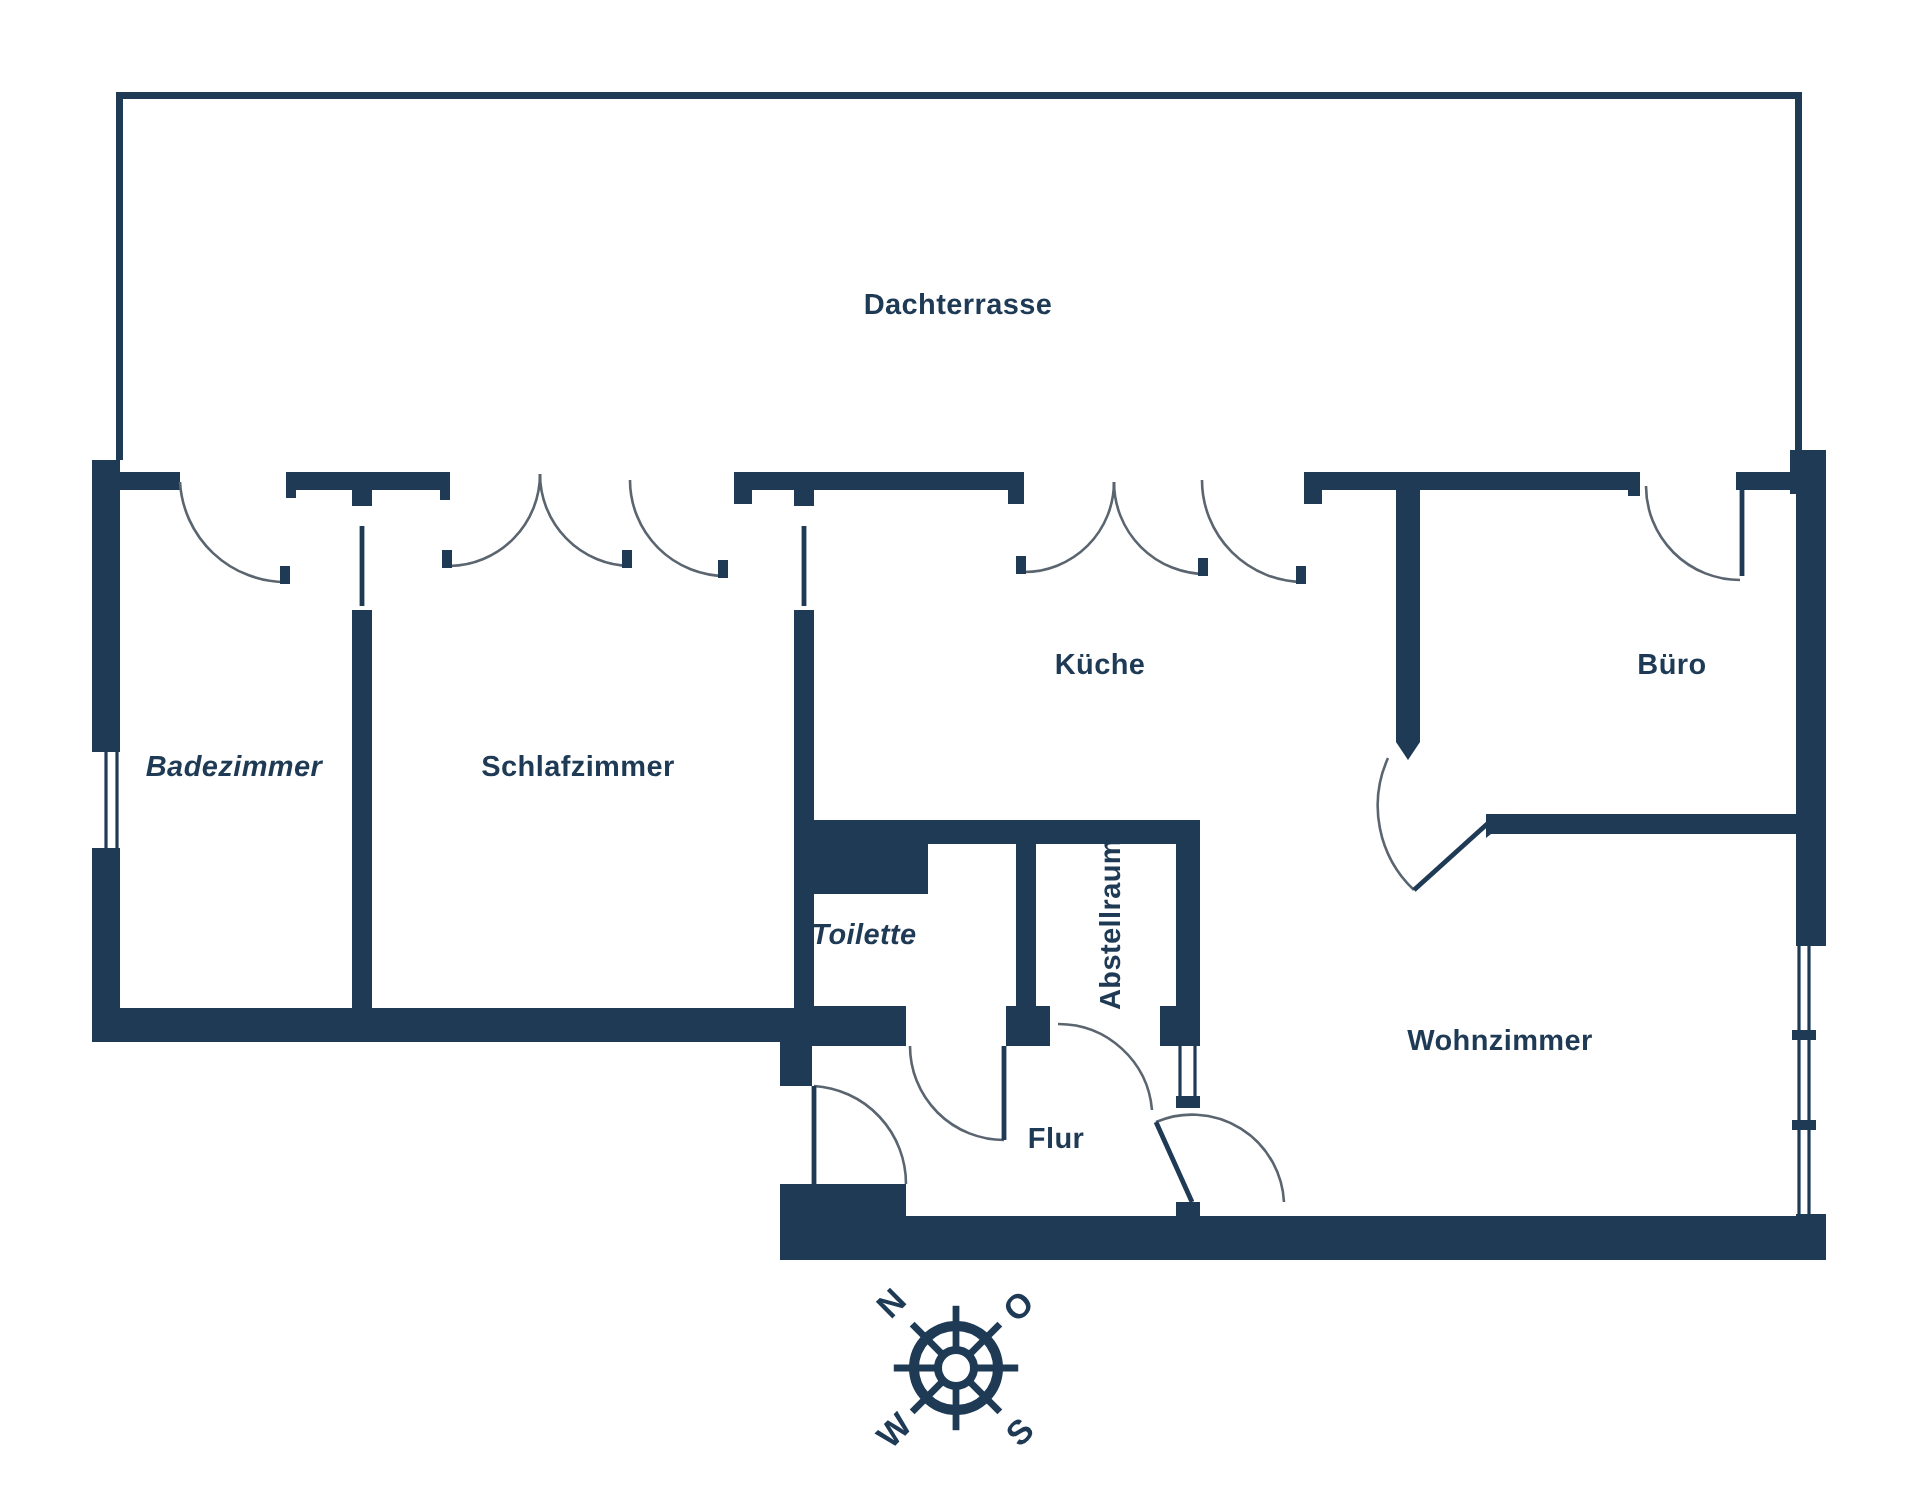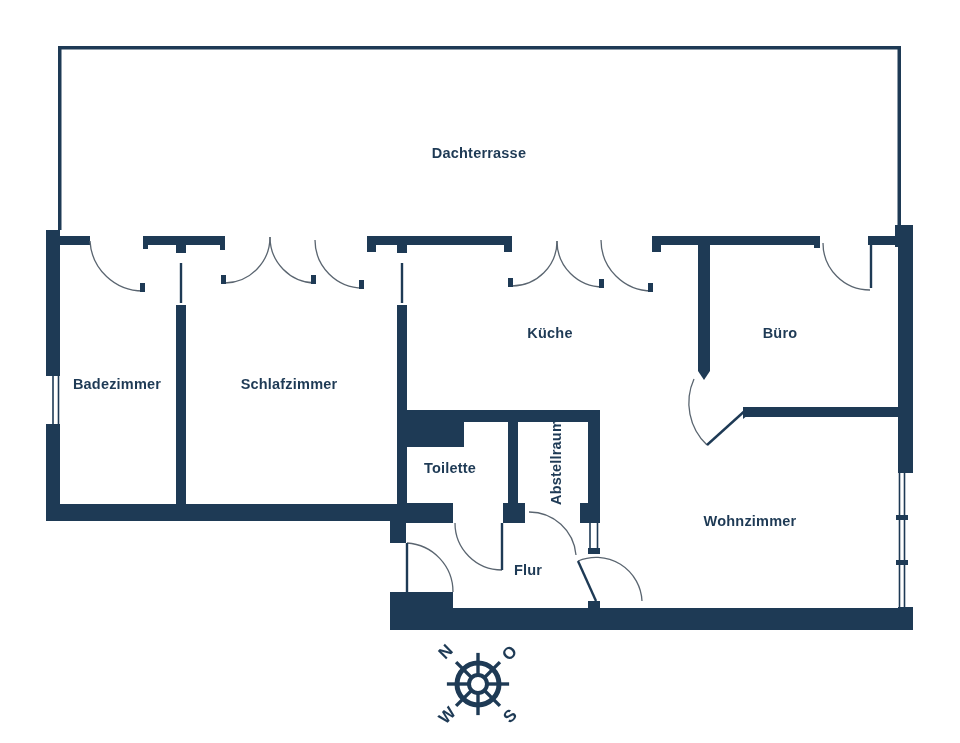--- a/index.html
+++ b/index.html
@@ -163,22 +163,22 @@
       <g fill="#1e3a55" font-size="17" font-weight="bold" text-anchor="middle" font-family="Liberation Sans, sans-serif">
         <text x="0" y="-40">N</text>
         <text x="44" y="6">O</text>
         <text x="0" y="51">S</text>
         <text x="-44" y="6">W</text>
       </g>
     </g>
   </svg>
 
   <div class="room-label" style="left:479px;top:153px;text-align:center;">Dachterrasse</div>
-  <div class="room-label" style="left:117px;top:384px;">Badezimmer</div>
+  <div class="room-label" style="left:117px;top:384px;font-style:italic;">Badezimmer</div>
   <div class="room-label" style="left:289px;top:384px;text-align:right;">Schlafzimmer</div>
   <div class="room-label" style="left:550px;top:333px;">Küche</div>
-  <div class="room-label" style="left:780px;top:333px;text-align:center;">Büro</div>
-  <div class="room-label" style="left:450px;top:468px;">Toilette</div>
+  <div class="room-label" style="left:836px;top:333px;text-align:center;">Büro</div>
+  <div class="room-label" style="left:432px;top:468px;font-style:italic;">Toilette</div>
   <div class="room-label vertical" style="left:556px;top:462px;">Abstellraum</div>
   <div class="room-label" style="left:750px;top:521px;text-align:center;">Wohnzimmer</div>
   <div class="room-label" style="left:528px;top:570px;">Flur</div>
 
 </div>
 
 </body></html>

